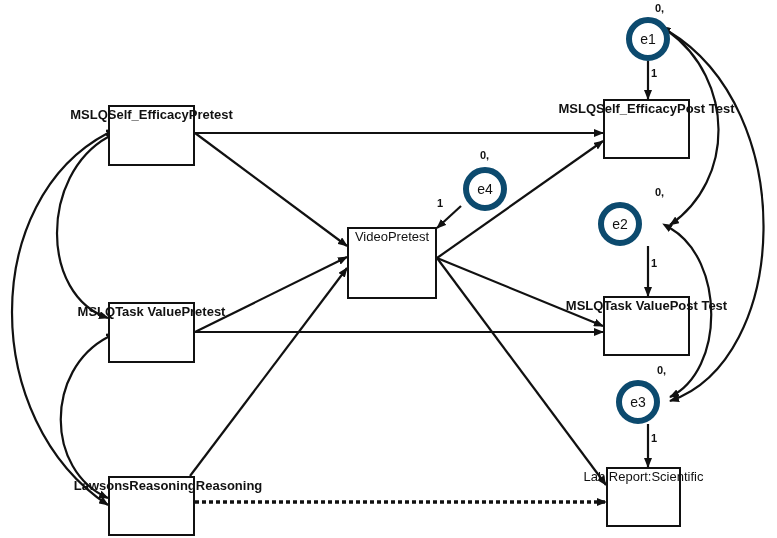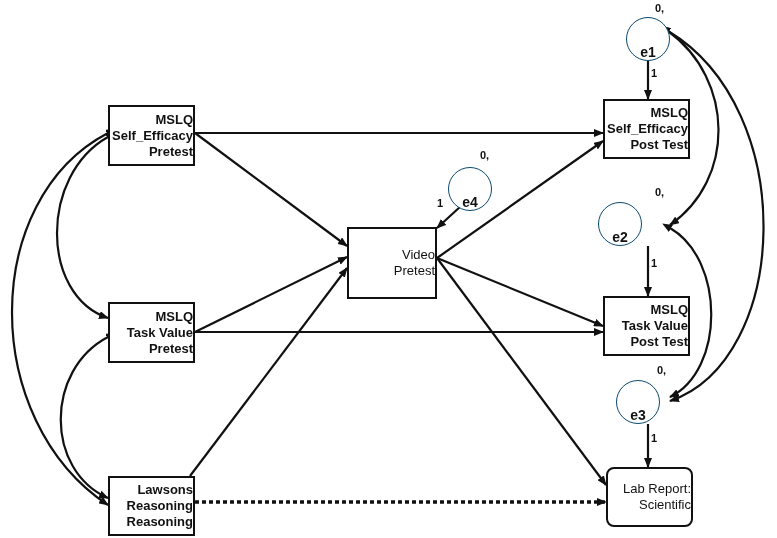--- a/index.html
+++ b/index.html
@@ -1,24 +1,24 @@
 <!DOCTYPE html>
 <html><head>
 <meta charset="utf-8">
 <style>
   html, body { margin:0; padding:0; background:#ffffff; }
   body { width:777px; height:538px; position:relative; overflow:hidden; font-family:"Liberation Sans", sans-serif; }
   svg#diagram { position:absolute; left:0; top:0; }
   .box { position:absolute; border:2px solid #111; background:#fff; box-sizing:border-box;
-         display:flex; flex-direction:column; align-items:flex-end; justify-content:center;
+         display:flex; flex-direction:row; align-items:flex-start; justify-content:center;
          font-family:"Liberation Sans", sans-serif; font-size:13px; line-height:16px; color:#111; text-align:center; }
   .box.bold { font-weight:bold; }
   .box span { display:block; white-space:nowrap; }
-  .circle { position:absolute; border:1px solid #0c4a6e; border-radius:50%; background:#fff; box-sizing:border-box;
-            display:flex; align-items:flex-end; justify-content:center; font-weight:bold; font-size:14px; color:#111;
+  .circle { position:absolute; border:6px solid #0c4a6e; border-radius:50%; background:#fff; box-sizing:border-box;
+            display:flex; align-items:center; justify-content:center; font-weight:normal; font-size:14px; color:#111;
             font-family:"Liberation Sans", sans-serif; }
   .lbl { position:absolute; font-family:"Liberation Sans", sans-serif; font-size:11px; font-weight:bold; color:#111; }
 </style>
 </head>
 <body>
 
 <svg id="diagram" width="777" height="538" viewBox="0 0 777 538">
   <defs>
     <marker id="arr" markerWidth="10" markerHeight="8" refX="9" refY="4" orient="auto" markerUnits="userSpaceOnUse">
       <path d="M0,0 L10,4 L0,8 Z" fill="#111"></path>
@@ -72,21 +72,21 @@
 <div class="box bold" style="left:603px;top:99px;width:87px;height:60px;">
   <span>MSLQ</span>
   <span>Self_Efficacy</span>
   <span>Post Test</span>
 </div>
 <div class="box bold" style="left:603px;top:296px;width:87px;height:60px;">
   <span>MSLQ</span>
   <span>Task Value</span>
   <span>Post Test</span>
 </div>
-<div class="box" style="left:606px;top:467px;width:87px;height:60px;border-radius:8px;">
+<div class="box" style="left:606px;top:467px;width:75px;height:60px;">
   <span>Lab Report:</span>
   <span>Scientific</span>
 </div>
 
 <div class="circle" style="left:626px;top:17px;width:44px;height:44px;">
   <span>e1</span>
 </div>
 <div class="lbl" style="left:655px;top:2px;">0,</div>
 <div class="lbl" style="left:651px;top:67px;">1</div>
 
@@ -95,17 +95,17 @@
 </div>
 <div class="lbl" style="left:655px;top:186px;">0,</div>
 <div class="lbl" style="left:651px;top:257px;">1</div>
 
 <div class="circle" style="left:616px;top:380px;width:44px;height:44px;">
   <span>e3</span>
 </div>
 <div class="lbl" style="left:657px;top:364px;">0,</div>
 <div class="lbl" style="left:651px;top:432px;">1</div>
 
-<div class="circle" style="left:448px;top:167px;width:44px;height:44px;">
+<div class="circle" style="left:463px;top:167px;width:44px;height:44px;">
   <span>e4</span>
 </div>
 <div class="lbl" style="left:480px;top:149px;">0,</div>
 <div class="lbl" style="left:437px;top:197px;">1</div>
 
 </body></html>

